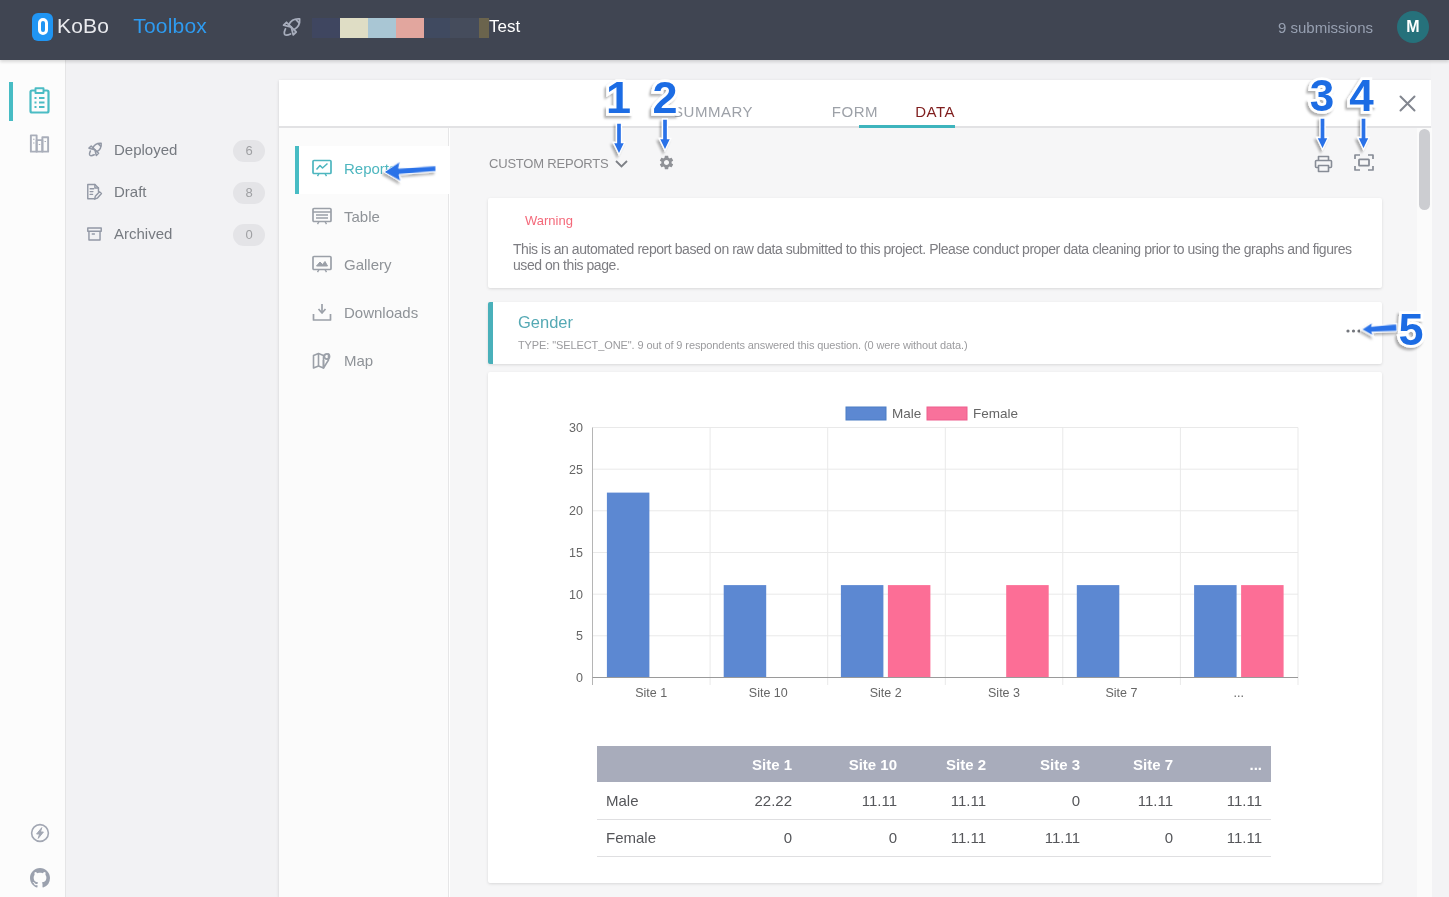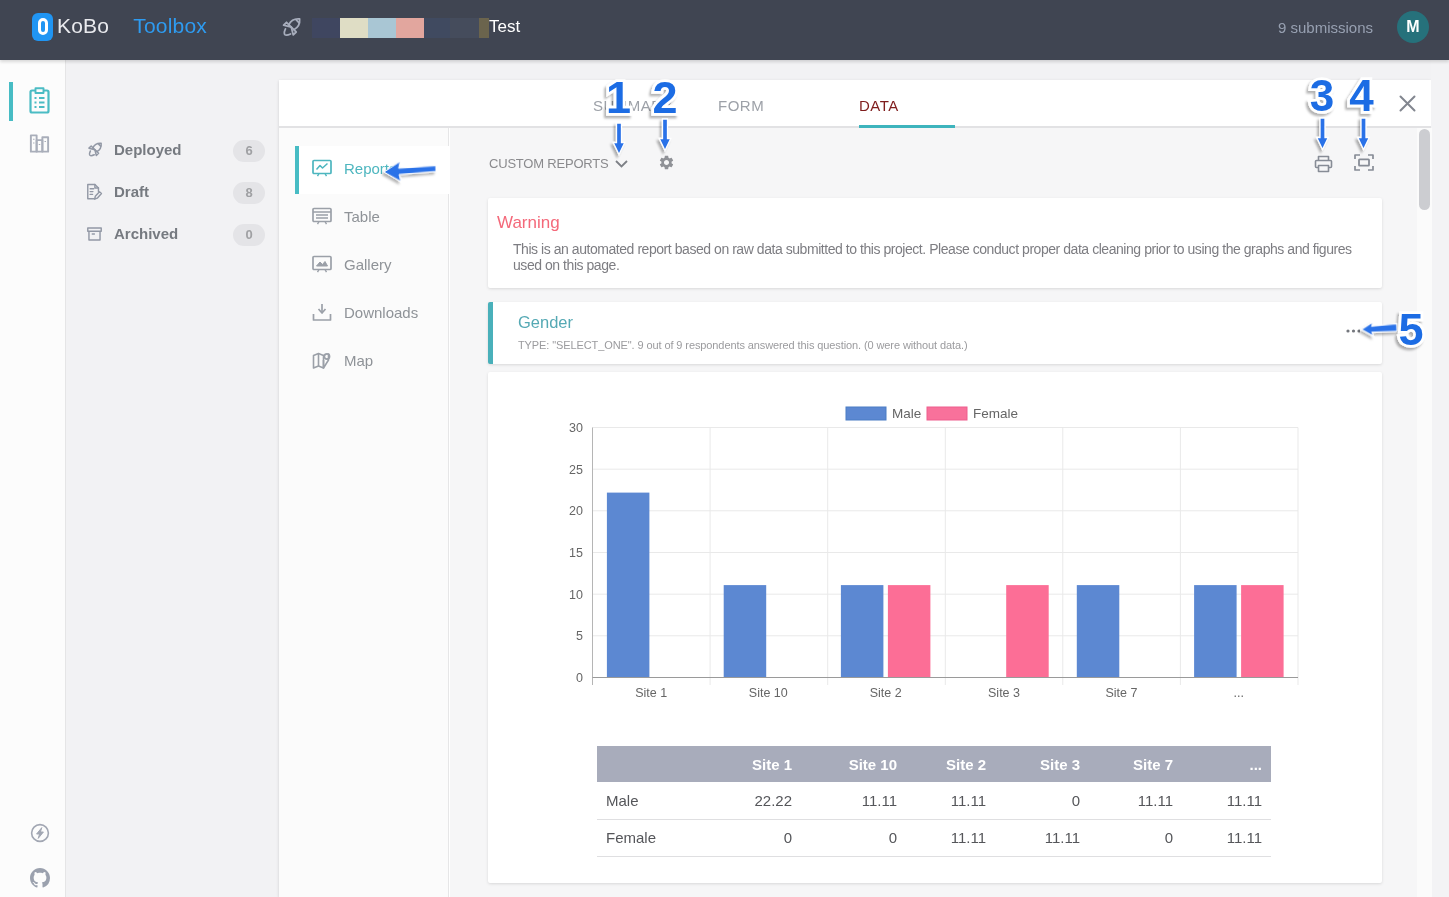--- a/index.html
+++ b/index.html
@@ -18,47 +18,47 @@
   .subs { position:absolute; right:76px; top:19px; font-size:15px; color:#97a0b1; }
   .avatar { position:absolute; left:1397px; top:11px; width:32px; height:32px; border-radius:50%; background:#26717b; color:#fff; font-size:16px; font-weight:bold; text-align:center; line-height:32px; }
 
   
   .sidebar { position:absolute; left:0; top:60px; width:66px; height:837px; background:#fcfcfc; border-right:1px solid #e5e5e6; }
   .teal-bar { position:absolute; left:9px; top:22px; width:4px; height:39px; background:#47bcc4; }
 
   
   .leftpanel { position:absolute; left:66px; top:60px; width:212px; height:837px; background:#f2f2f4; }
   .new-btn { position:absolute; left:15px; top:20px; width:184px; height:40px; background:#2095f3; border-radius:5px; color:#fff; font-size:14.5px; font-weight:bold; letter-spacing:0.6px; text-align:center; line-height:40px; }
-  .pmenu { position:absolute; left:0; width:212px; height:42px;font-weight:bold; }
+  .pmenu { position:absolute; left:0; width:212px; height:42px; }
   .pmenu .plabel { position:absolute; left:48px; top:11px; font-size:15px; color:#767a80; }
   .pmenu .pcount { position:absolute; right:13px; top:10px; min-width:32px; height:22px; background:#e4e4e7; border-radius:11px; color:#9fa0a3; font-size:13px; text-align:center; line-height:22px; padding:0 8px; }
   .pmenu svg { position:absolute; left:19px; top:10px; }
 
   
   .panel { position:absolute; left:279px; top:80px; width:1152px; height:817px; background:#fff; box-shadow:0 1px 3px rgba(0,0,0,0.15); }
   .tabbar { position:absolute; left:0; top:0; width:1152px; height:48px; background:#fff; border-bottom:2px solid #e2e2e4; }
-  .tab { position:absolute; top:2px; height:48px; line-height:48px; font-size:15px; letter-spacing:0.5px; color:#9da1a8; text-align:left; }
+  .tab { position:absolute; top:8px; height:48px; line-height:48px; font-size:15px; letter-spacing:0.5px; color:#9da1a8; text-align:right; }
   .tab.active { color:#7f1d1d; }
   .tab-underline { position:absolute; left:580px; top:45px; width:96px; height:3px; background:#3eb4bd; }
   .closex { position:absolute; left:1119px; top:14px; width:19px; height:19px; }
 
   
   .submenu { position:absolute; left:0; top:48px; width:170px; height:769px; background:#fbfbfb; border-right:1px solid #e6e6e7; }
   .smitem { position:absolute; left:16px; width:170px; height:48px; }
   .smitem.active { background:#fff; border-left:4px solid #47bcc4; }
   .smitem .smlabel { position:absolute; left:49px; top:14px; font-size:15px; color:#8f9398; }
   .smitem.active .smlabel { color:#4db6bf; left:45px; }
   .smitem svg { position:absolute; left:17px; top:13px; }
   .smitem.active svg { left:13px; }
 
   
   .content { position:absolute; left:171px; top:48px; width:981px; height:769px; background:#f6f6f7; }
   .crep { position:absolute; left:39px; top:28px; font-size:13px; color:#8a8a8d; letter-spacing:-0.2px; }
   .card { position:absolute; left:38px; width:894px; background:#fff; border-radius:2px; box-shadow:0 1px 3px rgba(0,0,0,0.12); }
-  .warn-title { position:absolute; left:9px; top:15px; font-size:17px; color:#f4697a; }
+  .warn-title { position:absolute; left:37px; top:15px; font-size:13px; color:#f4697a; }
   .warn-body { position:absolute; left:25px; top:43px; width:848px; font-size:14px; letter-spacing:-0.45px; line-height:16px; color:#7d7d82; }
   .gcard { border-left:5px solid #49b0ba; }
   .g-title { position:absolute; left:25px; top:11px; font-size:16.5px; color:#55a9b4; }
   .g-sub { position:absolute; left:25px; top:36.5px; font-size:11px; letter-spacing:-0.1px; color:#9b9b9e; }
   .dots { position:absolute; left:853px; top:26.5px; width:14px; height:4px; }
 
   
   .rtable { position:absolute; left:109px; top:374px; width:674px; border-collapse:collapse; font-size:15px; }
   .rtable th { background:#a8acbb; color:#fff; font-weight:bold; height:36px; text-align:right; padding:0 9px 0 0; }
   .rtable td { color:#55565a; height:37px; text-align:right; padding:0 9px 0 0; border-bottom:1px solid #dfdfe1; }

